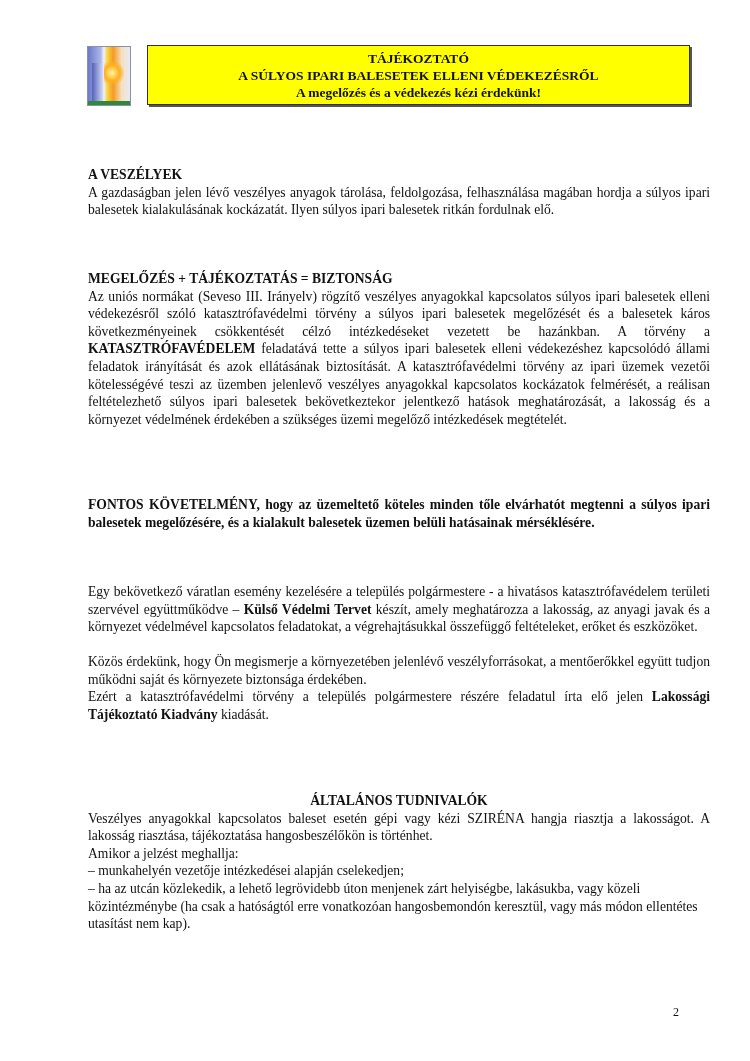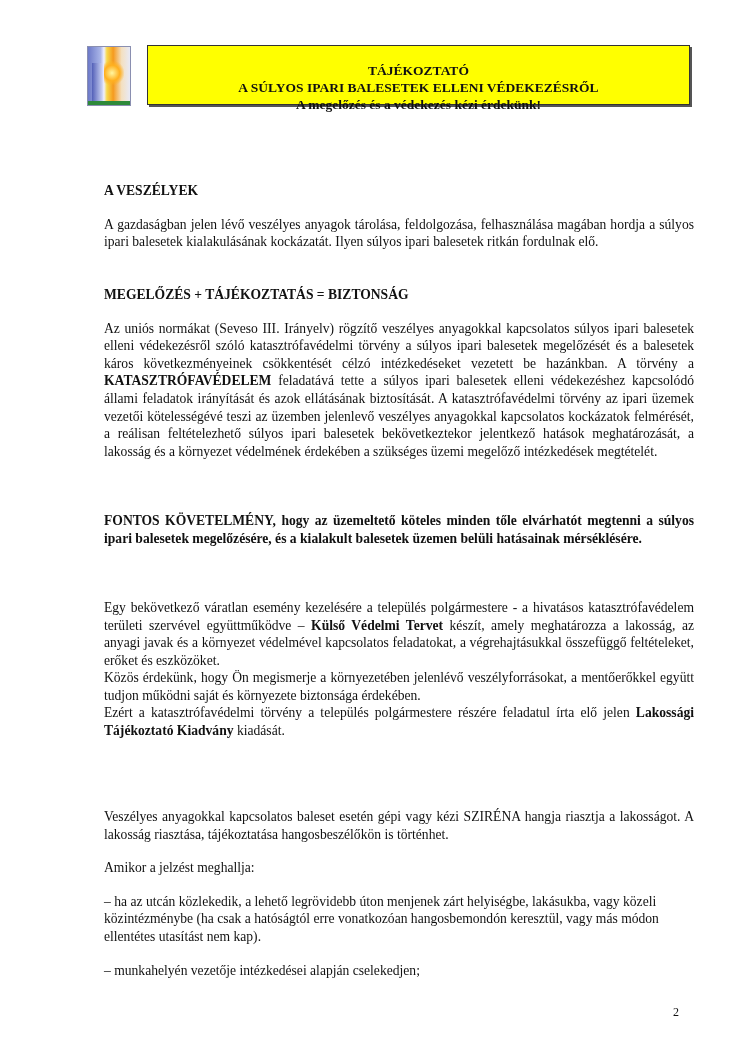--- a/index.html
+++ b/index.html
@@ -18,25 +18,25 @@
   .logo .flash {
     position: absolute; left: 16px; top: 14px; width: 20px; height: 24px;
     background: radial-gradient(circle at 40% 50%, #fff6a0 0%, #ffb020 45%, rgba(255,160,60,0) 75%);
   }
   .logo .wall { position: absolute; left: 4px; top: 16px; width: 10px; height: 38px; background: linear-gradient(90deg,#5360b8,#c7cff2); }
   .banner {
     position: absolute; left: 147px; top: 45px; width: 543px; height: 60px;
     background: #ffff00; border: 1px solid #333;
     box-shadow: 2px 2px 0 #555;
     text-align: center; font-weight: bold; font-size: 13.5px; line-height: 17px;
-    padding-top: 16px; box-sizing: border-box;
+    padding-top: 4px; box-sizing: border-box;
   }
   .content { position: absolute; left: 88px; width: 622px; font-size: 13.6px; line-height: 17.6px; text-align: justify; }
   .h { font-weight: bold; }
-  p { margin: 16px; }
+  p { margin: 0; }
   .center { text-align: center; }
   .pageno { position: absolute; left: 673px; top: 1005px; font-size: 12px; }
 </style>
 </head>
 <body>
 
 <div class="logo">
   <div class="wall"></div>
   <div class="flash"></div>
   <div class="ground"></div>
@@ -68,19 +68,20 @@
 
 <div class="content" style="top:653px;">
   <p>Közös érdekünk, hogy Ön megismerje a környezetében jelenlévő veszélyforrásokat, a mentőerőkkel együtt tudjon működni saját és környezete biztonsága érdekében.</p>
 </div>
 
 <div class="content" style="top:688px;">
   <p><span>Ezért a katasztrófavédelmi törvény a település polgármestere részére feladatul írta elő jelen </span><b>Lakossági Tájékoztató Kiadvány</b><span> kiadását.</span></p>
 </div>
 
 <div class="content" style="top:792px;">
+  <p class="h center">ÁLTALÁNOS TUDNIVALÓK</p>
   <p>Veszélyes anyagokkal kapcsolatos baleset esetén gépi vagy kézi SZIRÉNA hangja riasztja a lakosságot. A lakosság riasztása, tájékoztatása hangosbeszélőkön is történhet.</p>
   <p style="text-align:left">Amikor a jelzést meghallja:</p>
+  <p style="text-align:left">– munkahelyén vezetője intézkedései alapján cselekedjen;</p>
   <p style="text-align:left">– ha az utcán közlekedik, a lehető legrövidebb úton menjenek zárt helyiségbe, lakásukba, vagy közeli közintézménybe (ha csak a hatóságtól erre vonatkozóan hangosbemondón keresztül, vagy más módon ellentétes utasítást nem kap).</p>
-  <p style="text-align:left">– munkahelyén vezetője intézkedései alapján cselekedjen;</p>
 </div>
 
 <div class="pageno">2</div>
 
 </body></html>

